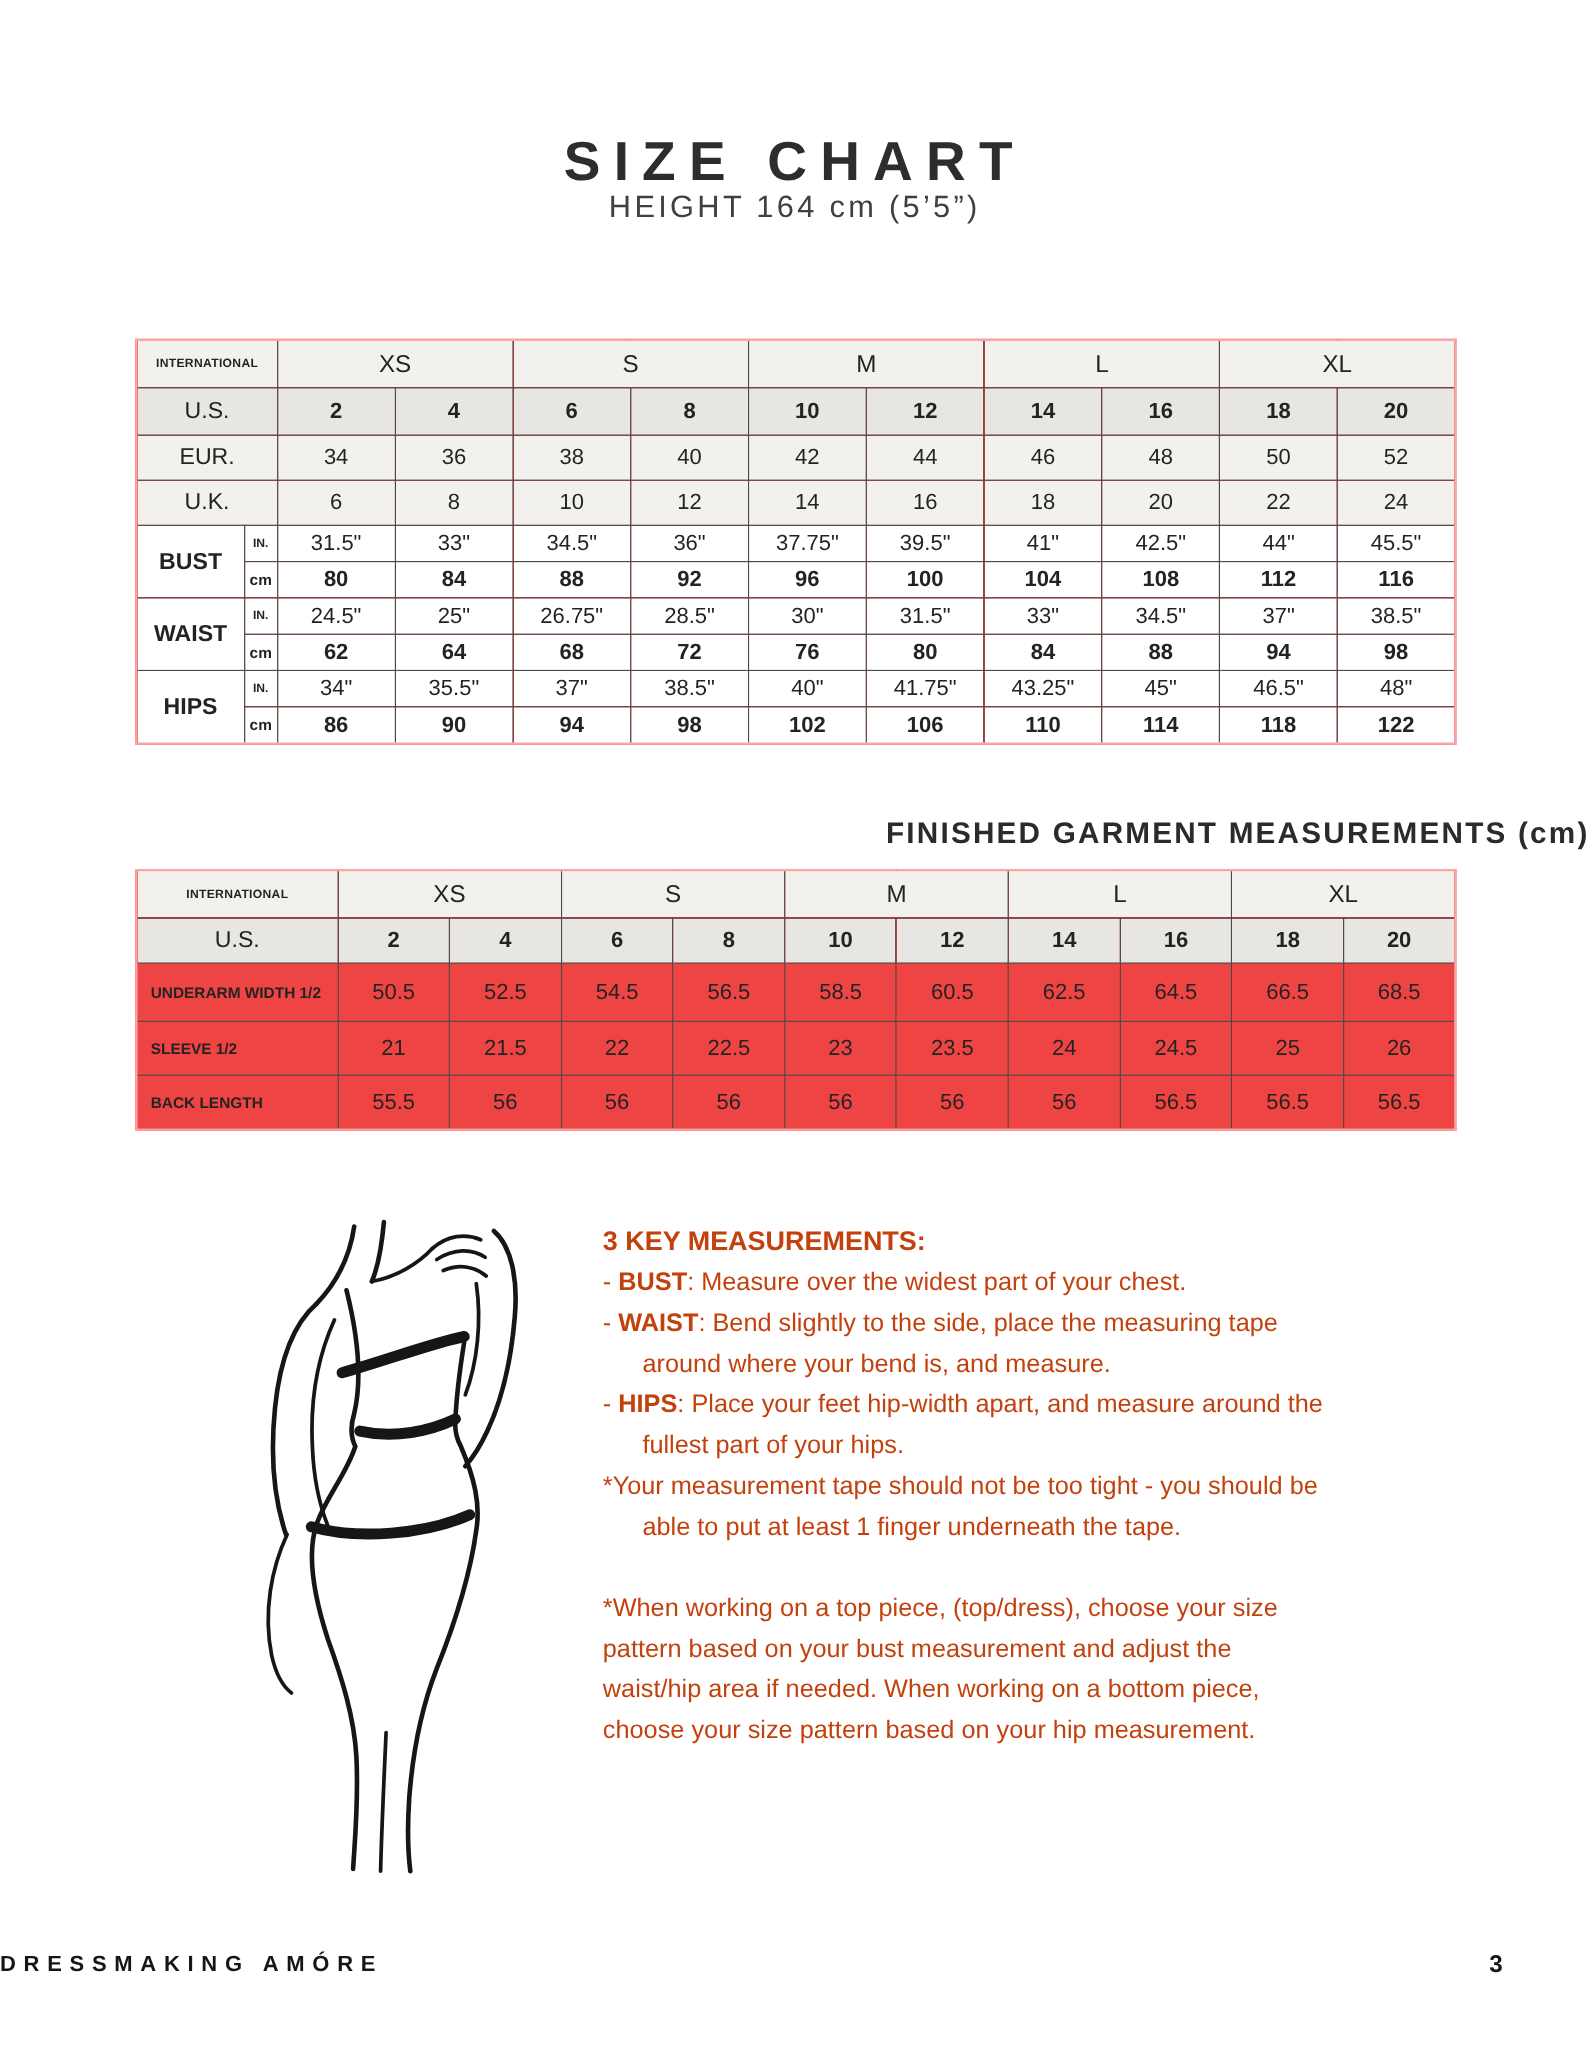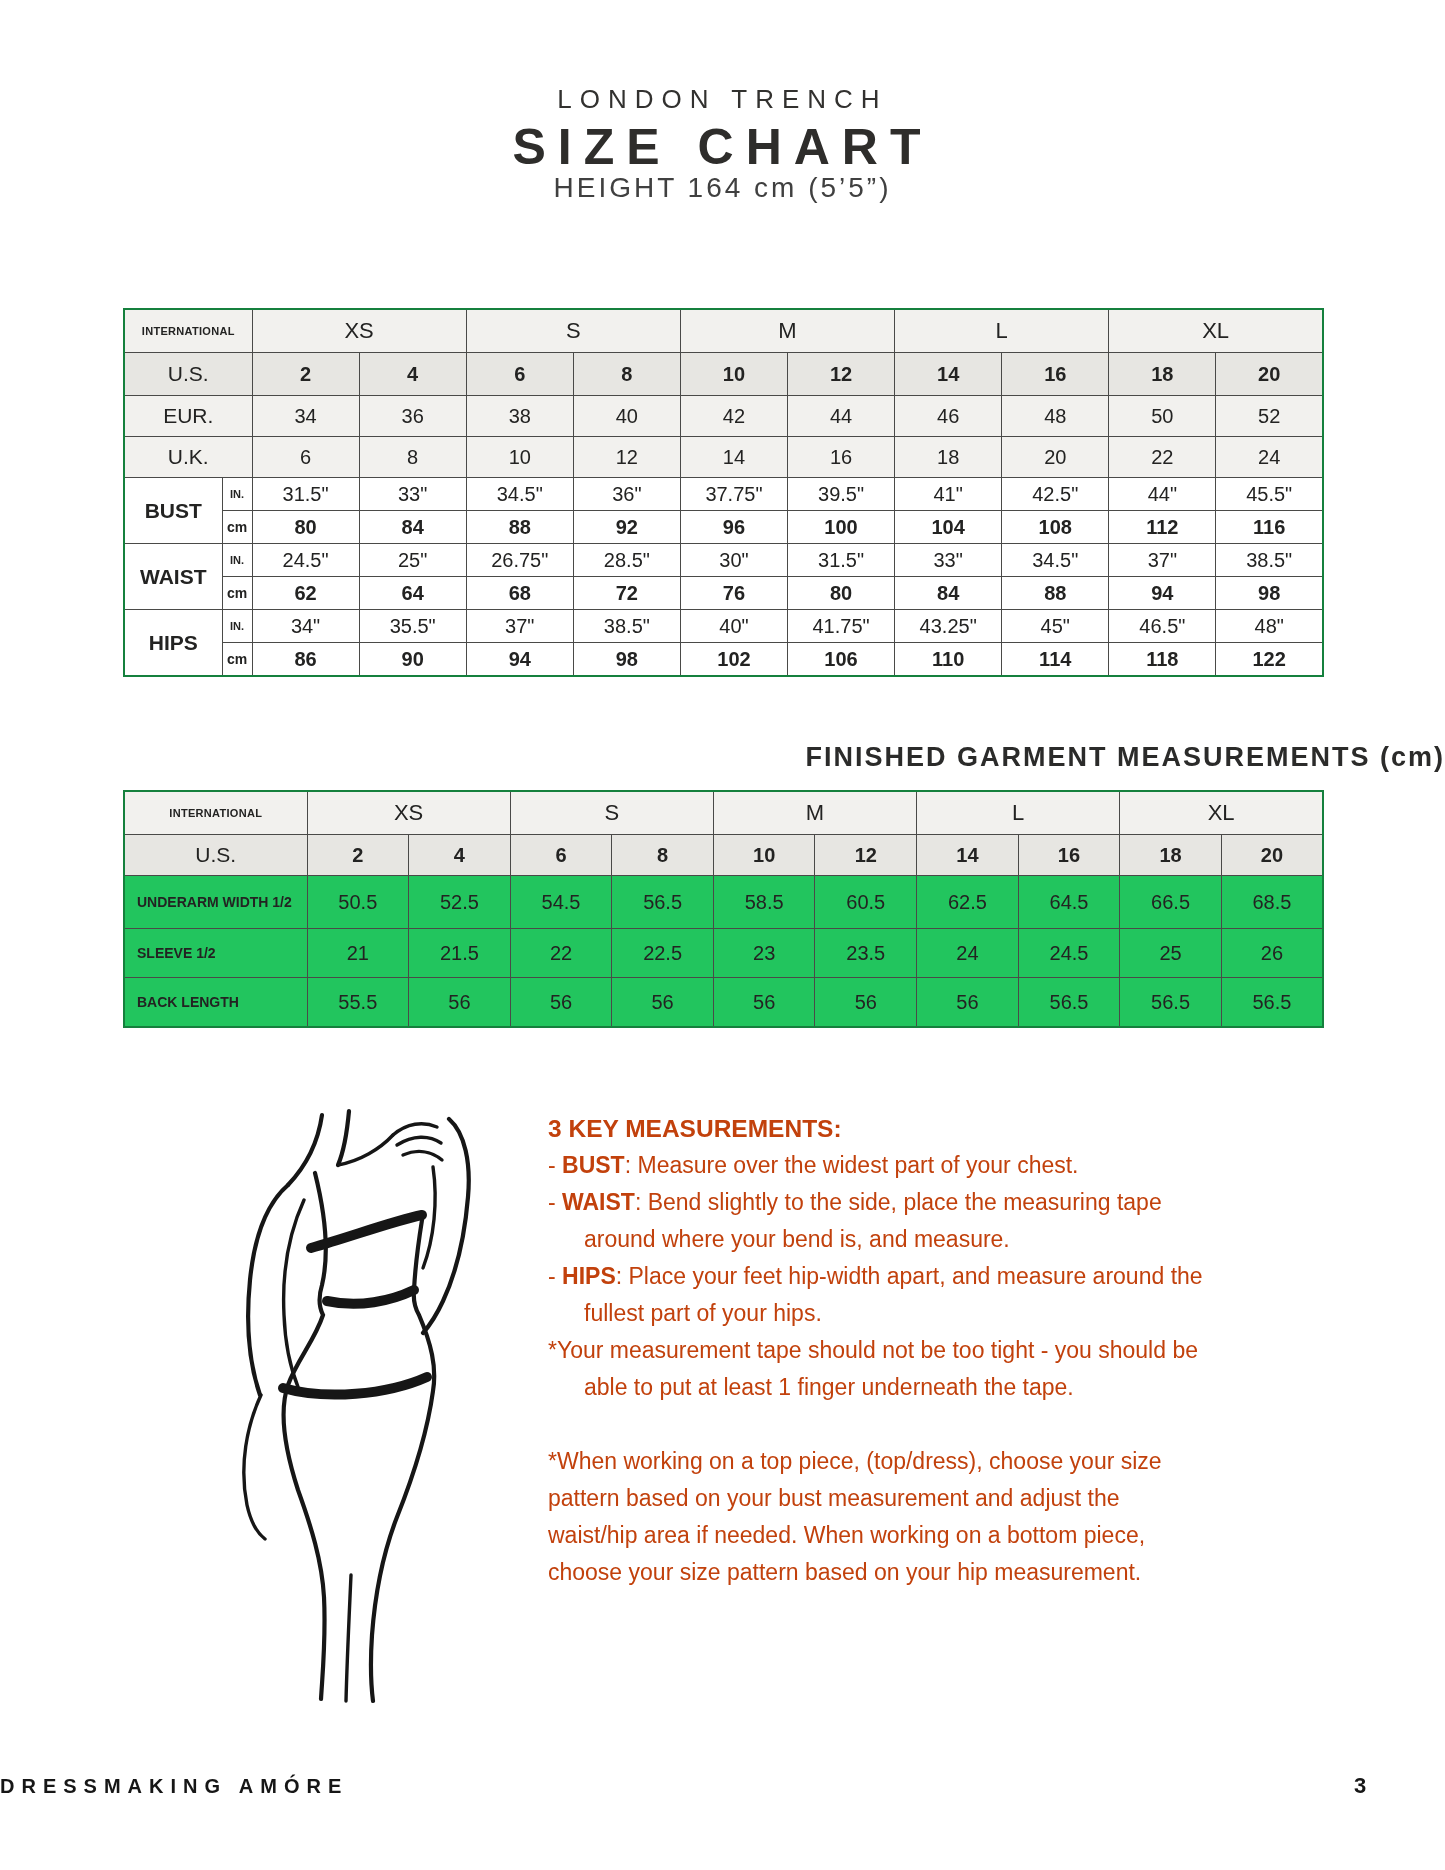--- a/index.html
+++ b/index.html
@@ -8,21 +8,21 @@
     font-family:"Liberation Sans", sans-serif;color:#1f1f1e;overflow:hidden;
   }
   
   .hdr{position:absolute;left:0;width:100%;text-align:center;}
   .hdr-collection{top:84px;font-size:26px;letter-spacing:8px;color:#32312f;}
   .hdr-title{top:118px;font-size:50px;font-weight:bold;letter-spacing:12px;color:#2e2d2b;}
   .hdr-sub{top:172px;font-size:28px;letter-spacing:3px;color:#404040;}
   
   table.sz{
     position:absolute;border-collapse:collapse;table-layout:fixed;
-    border:2px solid #15803d;background:#22c55e;
+    border:2px solid #fca5a5;background:#ef4444;
   }
   table.sz td{
     border:1px solid #4a4a48;text-align:center;vertical-align:middle;
     padding:0;color:#232322;overflow:hidden;
   }
   #table1{left:123px;top:308px;width:1199px;}
   #table2{left:123px;top:790px;width:1199px;}
   .corner{font-size:11px;font-weight:bold;letter-spacing:.3px;}
   .row-int td{background:#f2f1ee;}
   .row-int .int-size{font-size:22px;}
@@ -72,21 +72,20 @@
   .footer-page{
     position:absolute;left:1340px;top:1773px;width:40px;text-align:center;
     font-size:22px;font-weight:bold;color:#161616;
   }
 </style>
 </head>
 <body>
 
 <div class="page">
 
-  <div class="hdr hdr-collection">LONDON TRENCH</div>
   <div class="hdr hdr-title">SIZE CHART</div>
   <div class="hdr hdr-sub">HEIGHT 164 cm (5’5”)</div>
 
   <table class="sz" id="table1">
     <colgroup>
       <col style="width:98px">
         <col style="width:30px">
       <col span="10" style="width:107.1px">
     </colgroup>
     <tbody>

